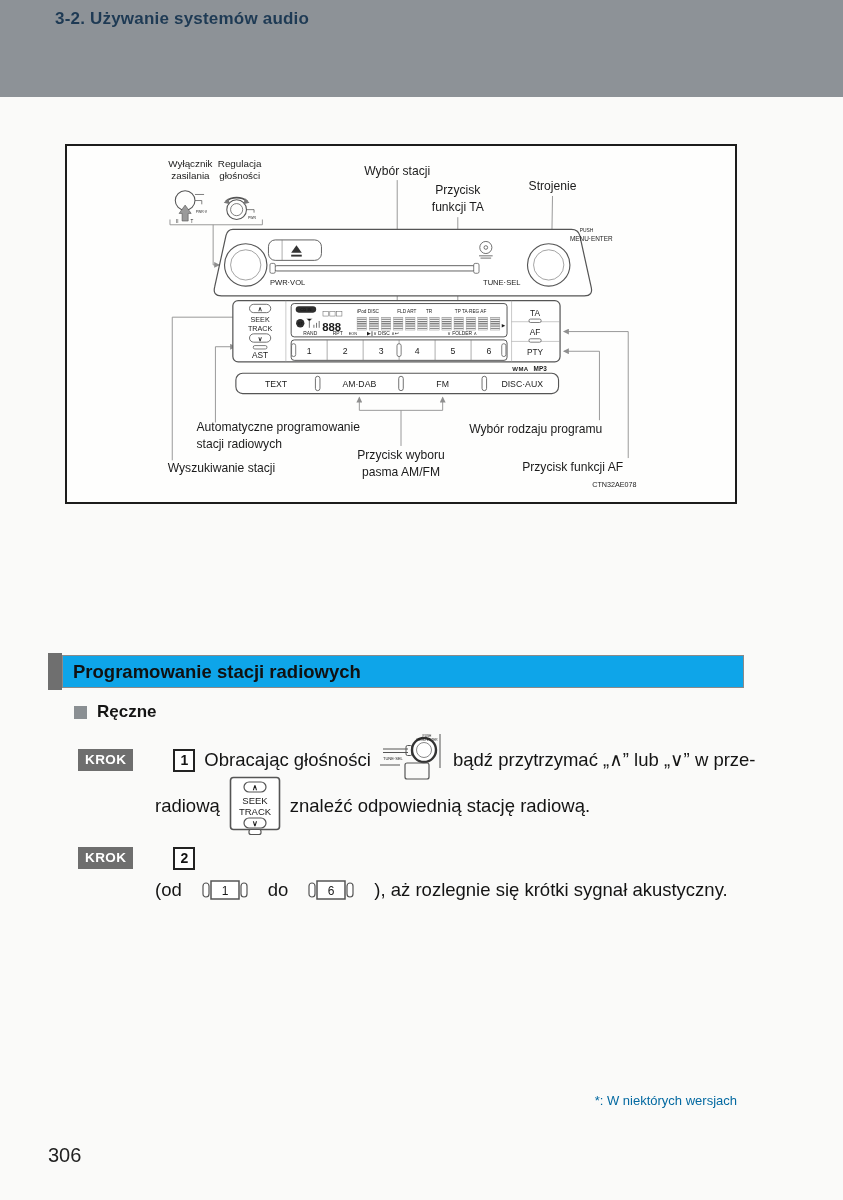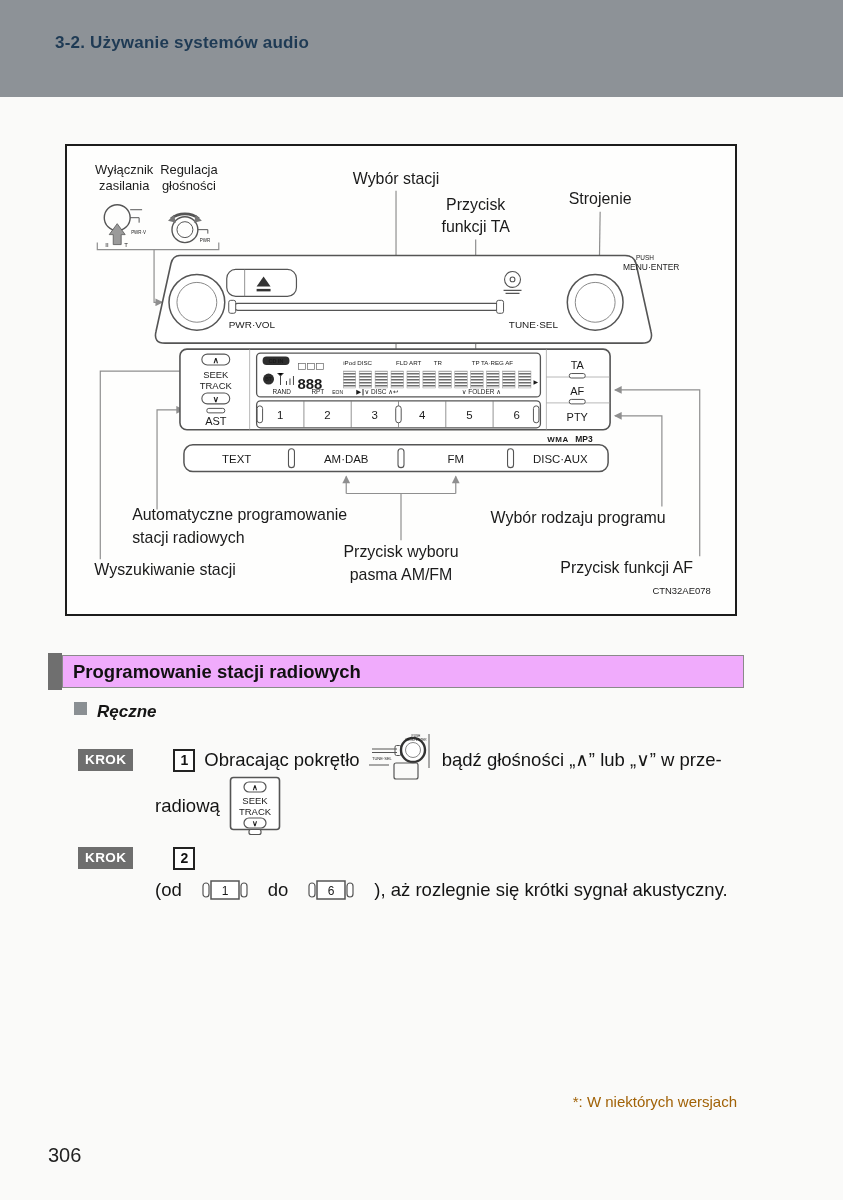--- a/index.html
+++ b/index.html
@@ -1,47 +1,47 @@
 <!DOCTYPE html>
 <html><head>
 <meta charset="utf-8">
 <style>
   html,body{margin:0;padding:0;background:#e8e8e8;}
   .page{position:relative;width:843px;height:1200px;background:#fafaf9;overflow:hidden;
         font-family:"Liberation Sans",sans-serif;color:#141414;}
   
-  .topbar{position:absolute;left:0;top:0;width:843px;height:97px;background:#8d9297;box-sizing:border-box;padding:33px 0 0 55px;}
+  .topbar{position:absolute;left:0;top:0;width:843px;height:97px;background:#8d9297;box-sizing:border-box;padding:9px 0 0 55px;}
   .crumb{color:#1e3a54;font-weight:bold;font-size:17px;letter-spacing:0.2px;}
   .title{color:#ffffff;font-weight:bold;font-size:27px;margin-top:4px;letter-spacing:0.2px;}
   .title sup{font-size:17px;vertical-align:super;line-height:0;}
   
-  .figure-box{position:absolute;left:65px;top:144px;width:672px;height:472px;border:2px solid #1c1c1c;
+  .figure-box{position:absolute;left:65px;top:144px;width:672px;height:360px;border:2px solid #1c1c1c;
               background:#fefefd;box-sizing:border-box;}
   .figure-box svg{display:block;width:100%;height:100%;}
   svg text{font-family:"Liberation Sans",sans-serif;fill:#1b1b1b;}
   
   .sec-head{position:absolute;left:48px;top:653px;width:696px;height:37px;}
   .sec-block{position:absolute;left:0;top:0;width:14px;height:37px;background:#6f6f6f;}
-  .sec-box{position:absolute;left:14px;top:2px;right:0;height:31px;border:1px solid #8a8a8a;background:#f0abfc;
+  .sec-box{position:absolute;left:14px;top:2px;right:0;height:31px;border:1px solid #8a8a8a;background:#0ea5e9;
            font-size:18.5px;font-weight:bold;line-height:31px;padding-left:10px;color:#111;}
-  .subhead{position:absolute;left:74px;top:702px;display:flex;gap:10px;font-style:italic;}
+  .subhead{position:absolute;left:74px;top:702px;display:flex;align-items:center;gap:10px;}
   .subhead .bullet{width:13px;height:13px;background:#8a8f93;display:inline-block;}
   .subhead .txt{font-weight:bold;font-size:17px;}
   
   .srow{position:absolute;display:flex;align-items:center;gap:9px;font-size:18.5px;color:#141414;}
   .row1{left:78px;top:731px;height:58px;}
   .row2{left:155px;top:776px;height:60px;}
   .row3{left:78px;top:845px;height:26px;}
   .row4{left:155px;top:876px;height:28px;gap:20px;}
   .krok{display:flex;align-items:center;gap:40px;}
   .krok-label{background:#6e6e6e;color:#fff;font-weight:bold;font-size:13.5px;padding:3px 7px 4px;letter-spacing:0.4px;}
   .krok-num{border:2px solid #222;background:#fff;font-weight:bold;font-size:14px;width:18px;height:19px;line-height:19px;text-align:center;}
   .icon-svg{flex:0 0 auto;}
   
-  .footnote{position:absolute;top:1093px;right:106px;font-size:15px;color:#a16207;}
+  .footnote{position:absolute;top:1093px;right:106px;font-size:13px;color:#0369a1;}
   .pagenum{position:absolute;left:48px;top:1144px;font-size:20px;color:#222;}
 </style>
 </head>
 <body>
 
 <div class="page">
 
   <header class="topbar">
     <div class="crumb">3-2. Używanie systemów audio</div>
   </header>
@@ -228,50 +228,51 @@
   <div class="subhead">
     <span class="bullet"></span>
     <span class="txt">Ręczne</span>
   </div>
 
   <div class="srow row1">
     <span class="krok">
       <span class="krok-label">KROK</span>
       <span class="krok-num">1</span>
     </span>
-    <span>Obracając pokrętło</span>
+    <span>Obracając głośności</span>
     <svg class="icon-svg" width="64" height="56" viewBox="0 0 64 56">
       <g stroke="#555" fill="none">
         <path d="M3,17 H28 M3,20.5 H28" stroke-width="1.2"></path>
         <rect x="26" y="13.5" width="6" height="10" rx="1.5" stroke-width="1"></rect>
         <circle cx="44" cy="18" r="12" stroke="#333" stroke-width="2.4" fill="#fff"></circle>
         <circle cx="44" cy="18" r="7.5" stroke="#888" stroke-width="1"></circle>
         <path d="M0,33 H20" stroke-width="1"></path>
         <rect x="25" y="31" width="24" height="16" rx="2" stroke-width="1.2"></rect>
         <path d="M60,2 V36" stroke-width="1"></path>
       </g>
       <text x="47" y="5" font-size="3.2" fill="#777" text-anchor="middle">PUSH</text>
       <text x="47" y="9" font-size="3.2" fill="#777" text-anchor="middle">MENU·ENTER</text>
       <text x="3" y="28" font-size="4" fill="#777">TUNE·SEL</text>
     </svg>
-    <span>bądź głośności „∧” lub „∨” w prze-</span>
+    <span>bądź przytrzymać „∧” lub „∨” w prze-</span>
   </div>
 
   <div class="srow row2">
     <span>radiową</span>
     <svg class="icon-svg" width="52" height="60" viewBox="0 0 52 60">
       <rect x="1.5" y="1.5" width="49" height="52" rx="3" fill="#fff" stroke="#555" stroke-width="1.6"></rect>
       <rect x="15" y="6" width="22" height="10" rx="5" fill="#fff" stroke="#555" stroke-width="1.2"></rect>
       <text x="26" y="14" font-size="8" text-anchor="middle" font-weight="bold" fill="#222">∧</text>
       <text x="26" y="28" font-size="9.5" text-anchor="middle" fill="#222">SEEK</text>
       <text x="26" y="39" font-size="9.5" text-anchor="middle" fill="#222">TRACK</text>
       <rect x="15" y="42" width="22" height="10" rx="5" fill="#fff" stroke="#555" stroke-width="1.2"></rect>
       <text x="26" y="50" font-size="8" text-anchor="middle" font-weight="bold" fill="#222">∨</text>
       <rect x="20" y="53.5" width="12" height="5" rx="2" fill="#fff" stroke="#555" stroke-width="1.2"></rect>
     </svg>
+    <span>znaleźć odpowiednią stację radiową.</span>
   </div>
 
   <div class="srow row3">
     <span class="krok">
       <span class="krok-label">KROK</span>
       <span class="krok-num">2</span>
     </span>
   </div>
 
   <div class="srow row4">

